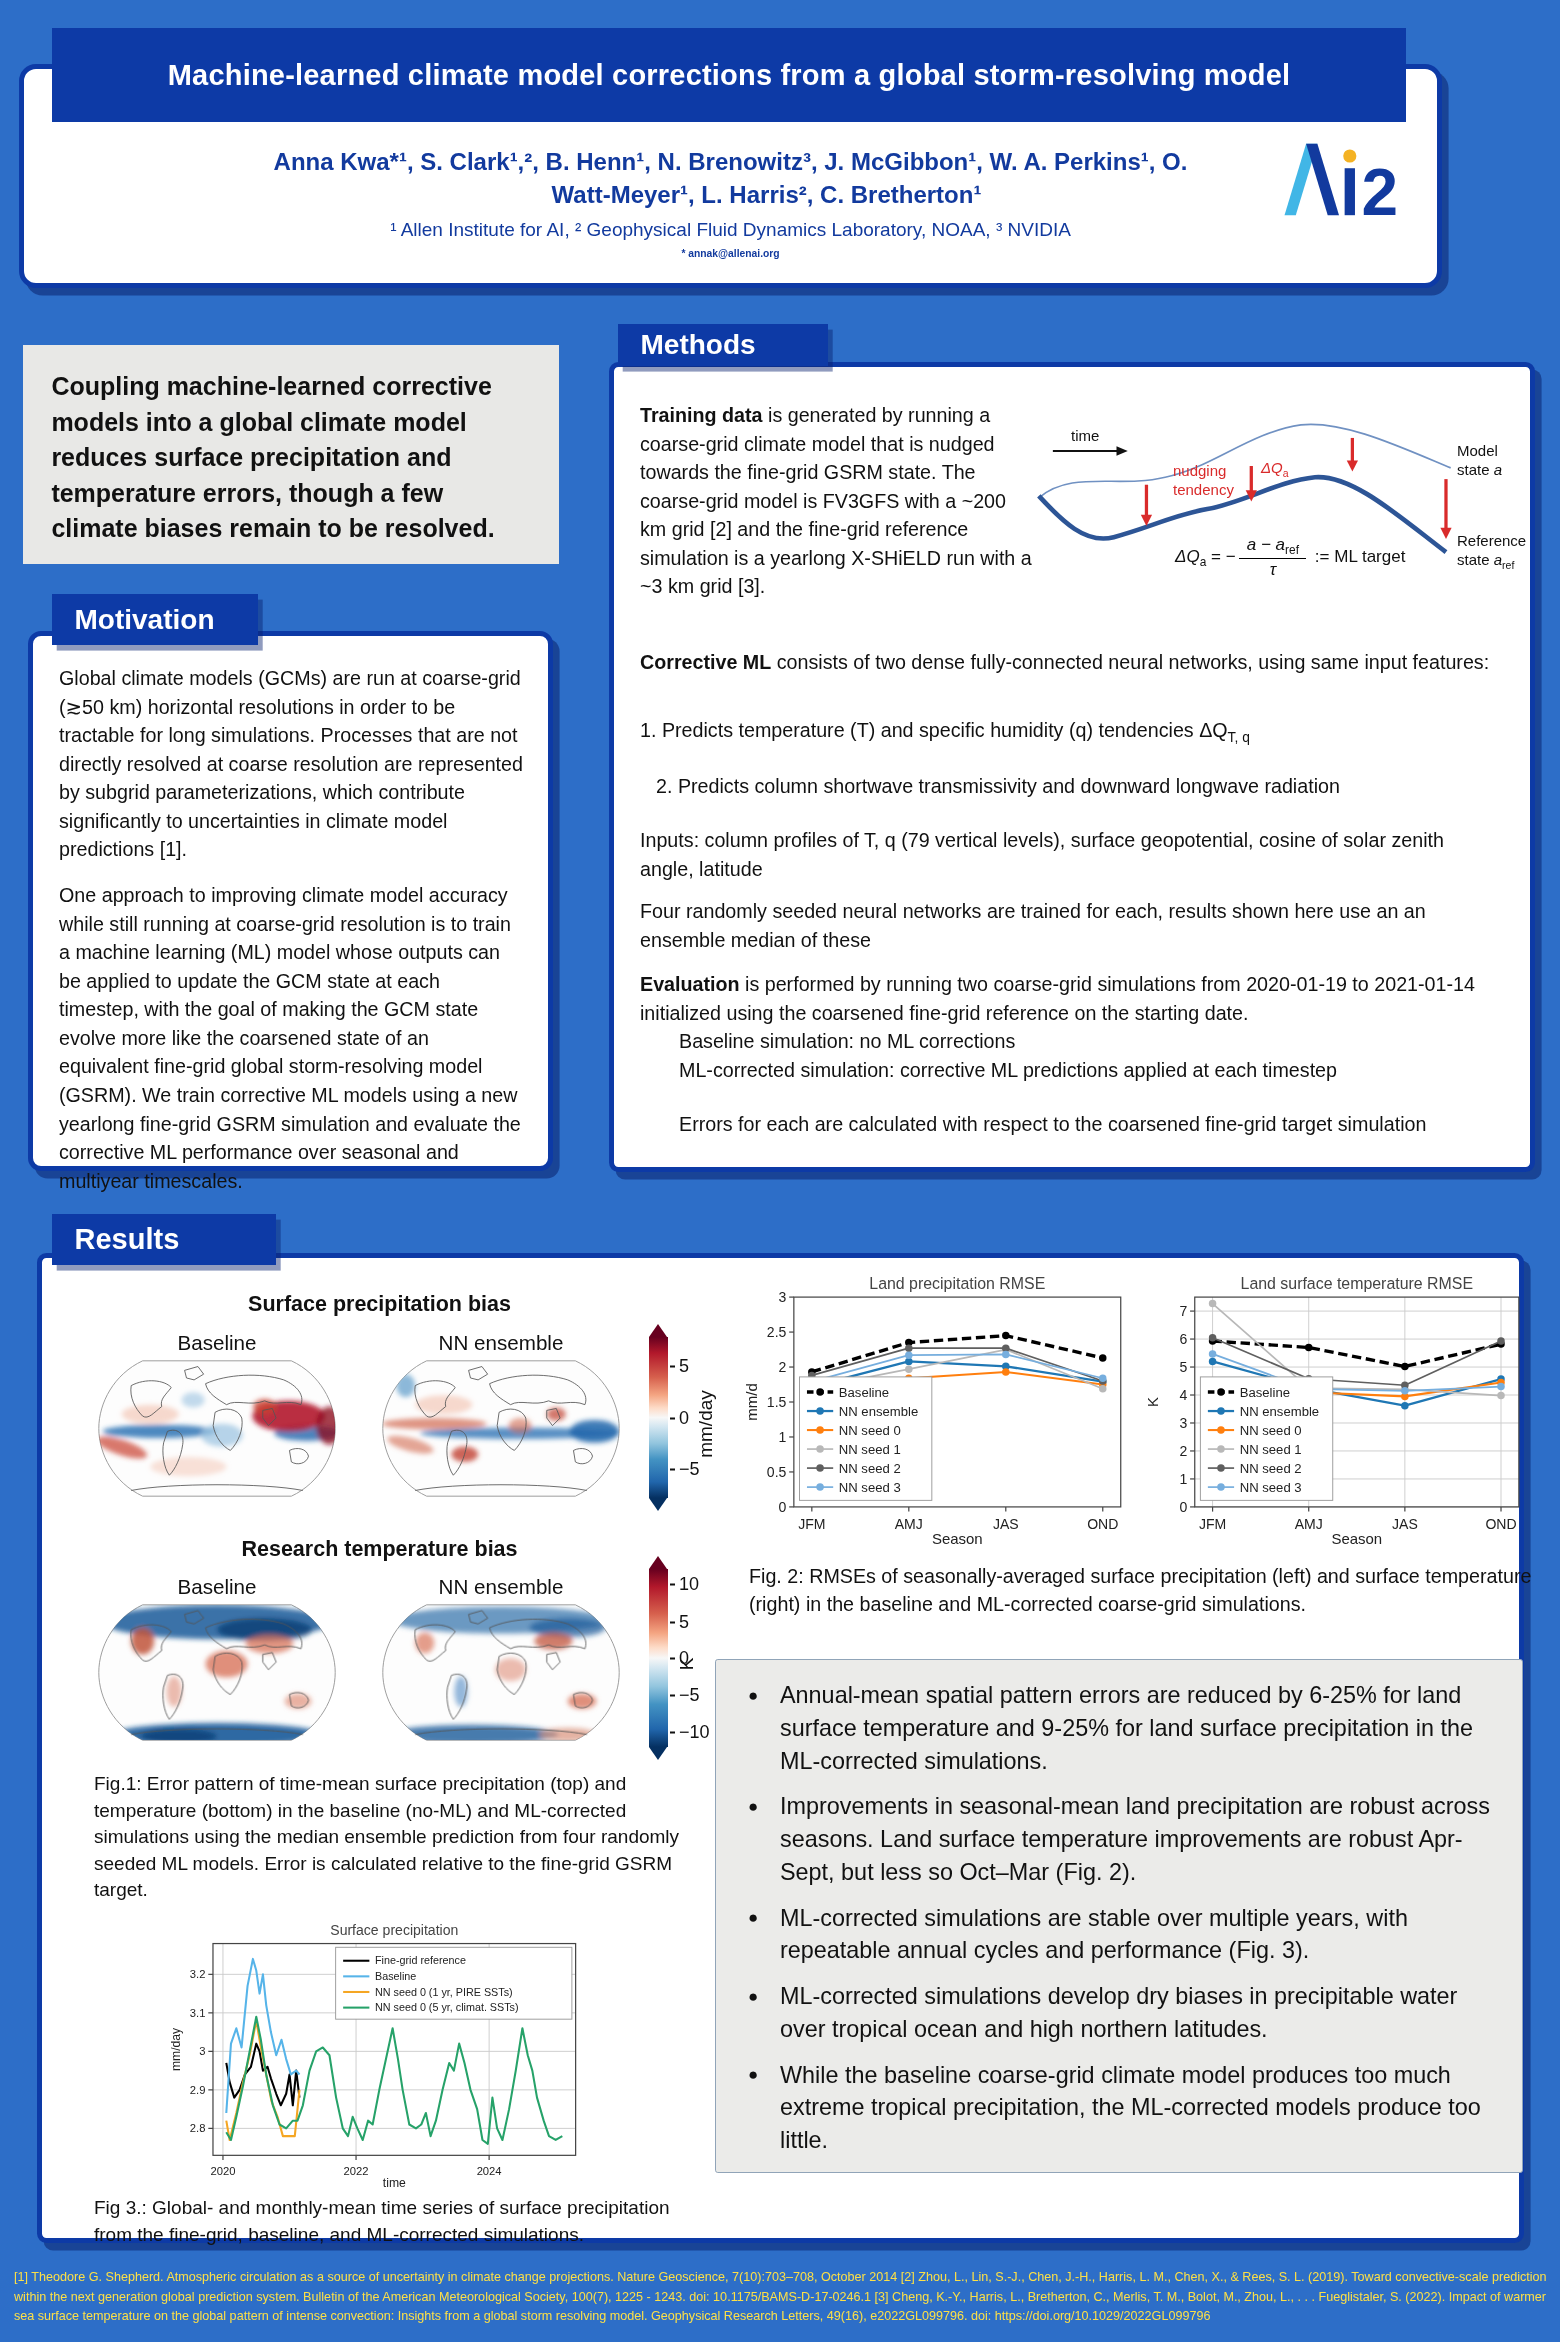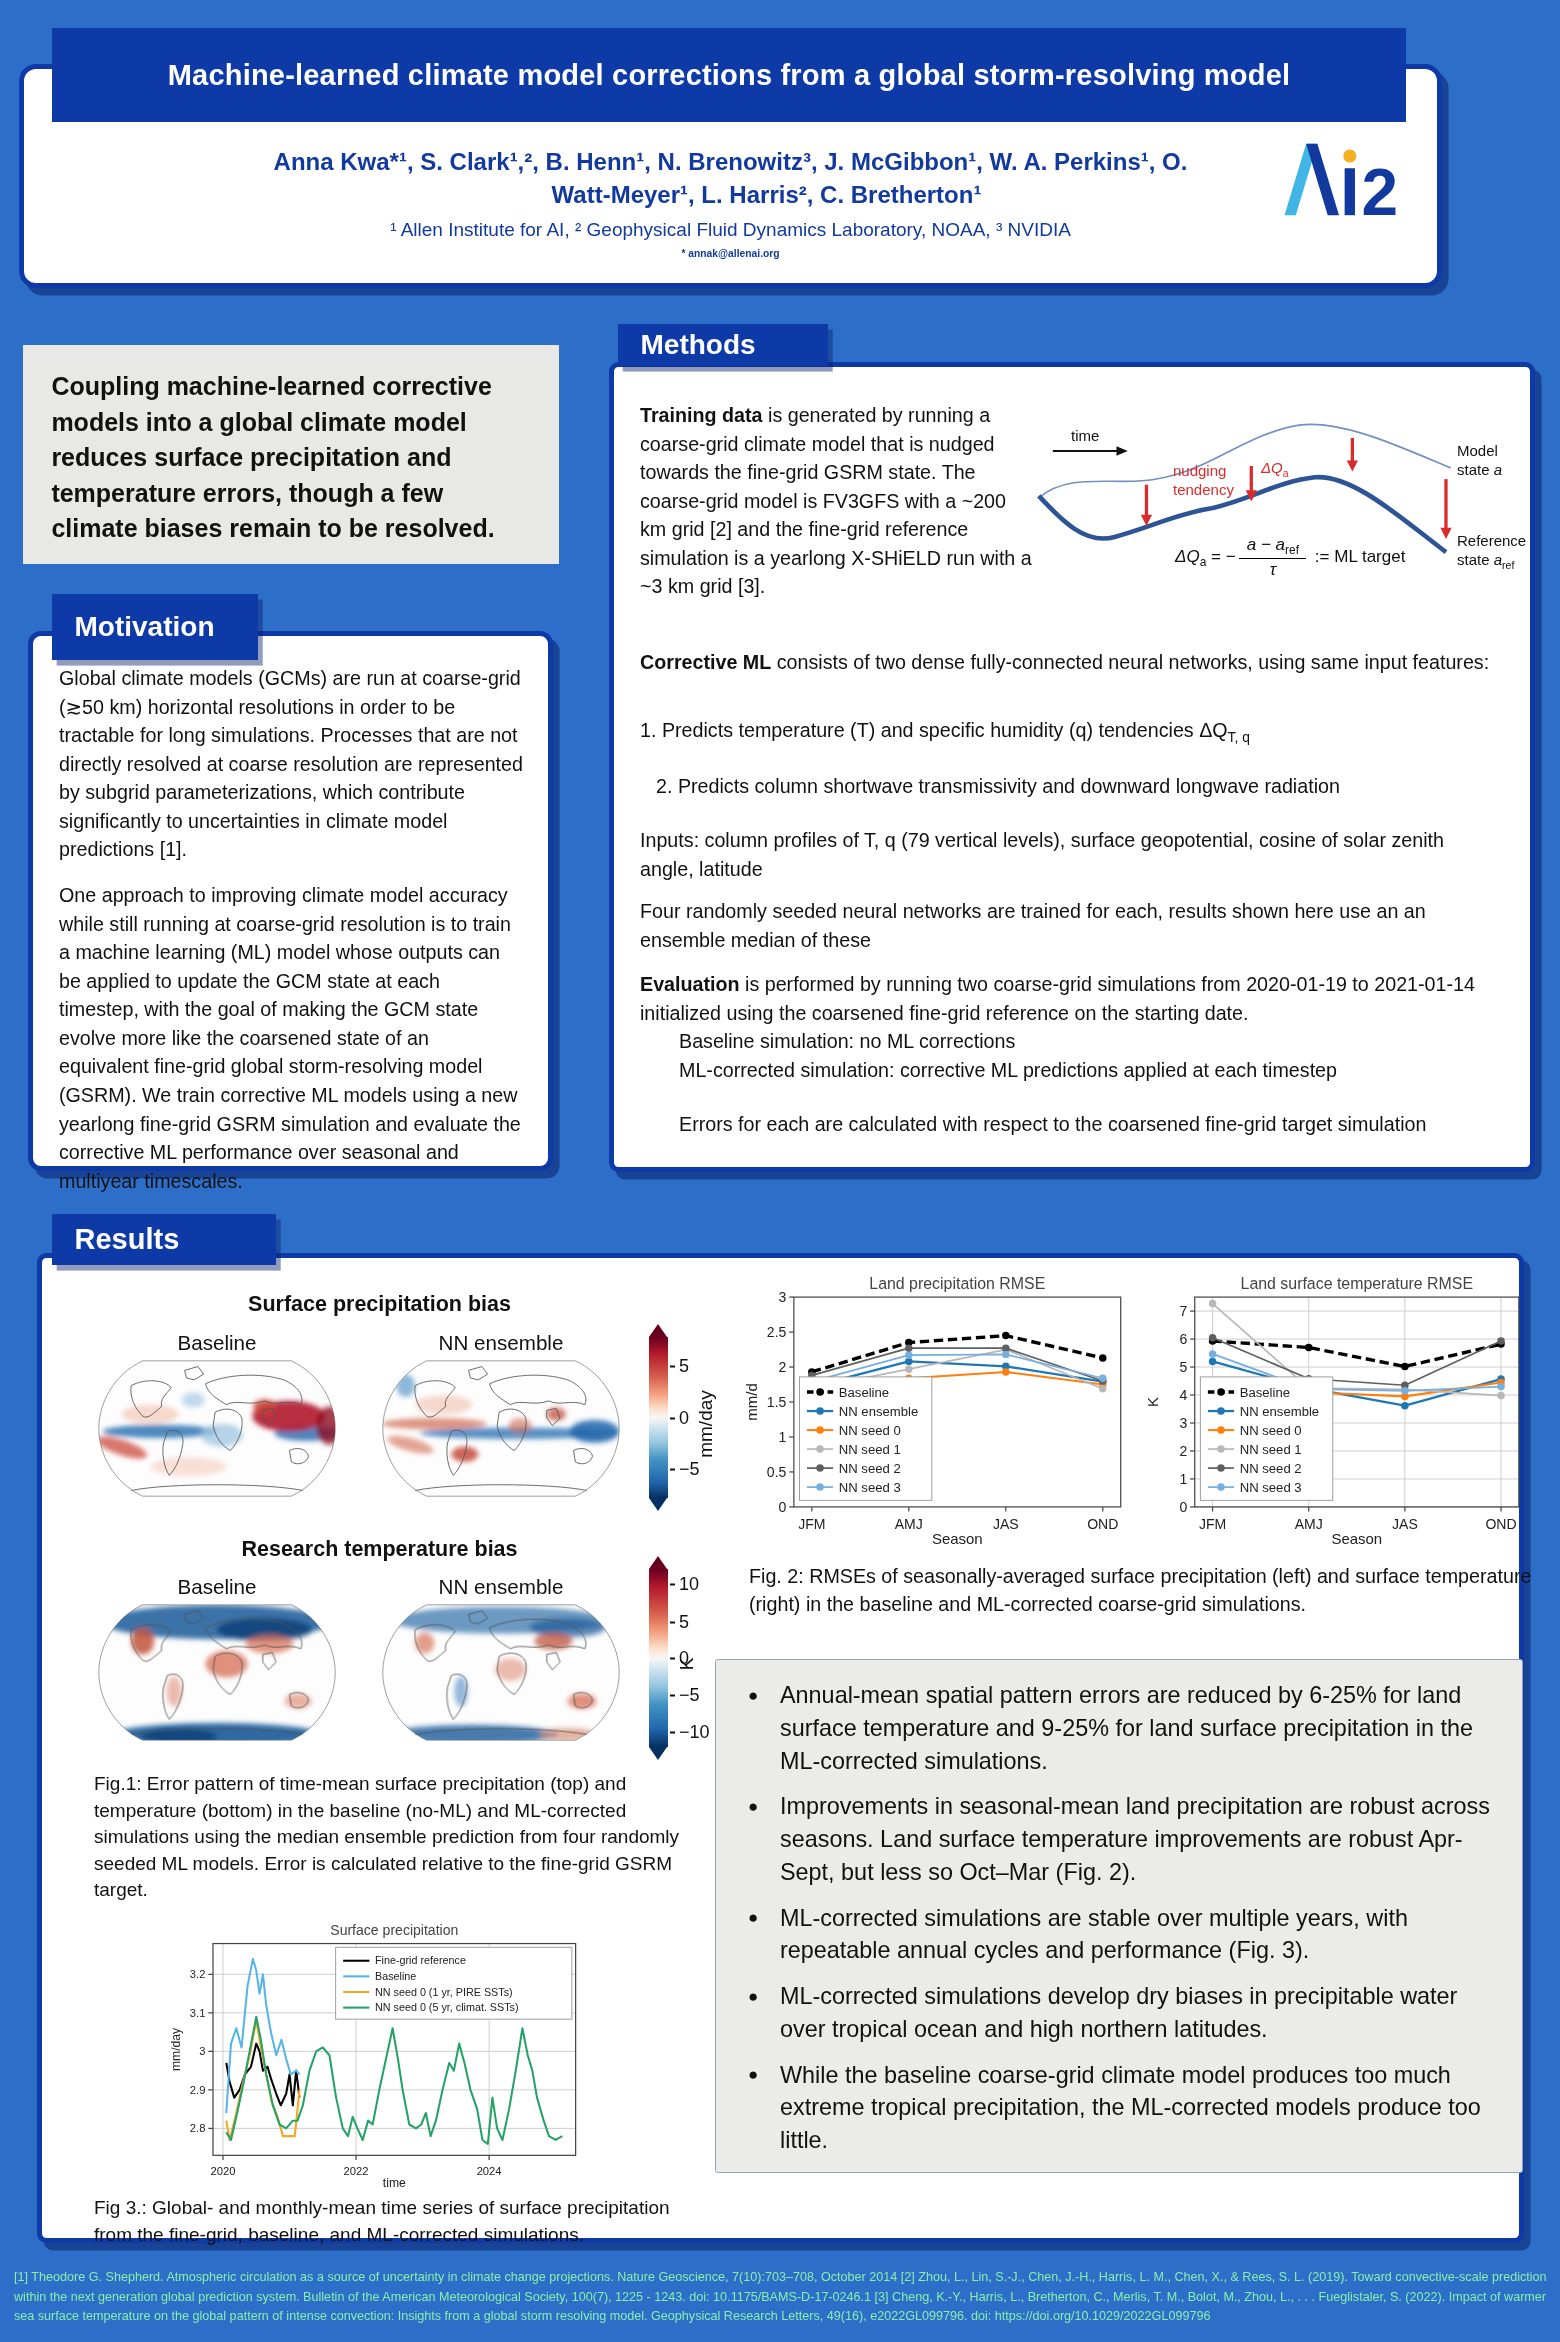--- a/index.html
+++ b/index.html
@@ -39,21 +39,21 @@
   
   .diagram{position:absolute;}
   .diagram .lbl{position:absolute;font-size:15px;color:#111;line-height:1.25;}
   .diagram .red{color:#d92b2b;}
   .eq{position:absolute;font-size:17px;color:#111;white-space:nowrap;}
   .eq i{font-style:italic;}
   .frac{display:inline-block;text-align:center;vertical-align:middle;margin:0 3.7px;}
   .frac .num{display:block;border-bottom:1.5px solid #000;padding:0 7.5px 0.9px;}
   .frac .den{display:block;padding-top:0.9px;}
   sub{font-size:70%;}
-  .refs{position:absolute;left:14px;top:2268px;width:1538px;font-size:12.6px;line-height:1.55;color:#86efac;}
+  .refs{position:absolute;left:14px;top:2268px;width:1538px;font-size:12.6px;line-height:1.55;color:#fde047;}
   .indent{margin-left:39px;}
 </style>
 </head>
 <body>
 
 <svg width="0" height="0" style="position:absolute">
   <defs>
     <path id="mapoutline" d="M52,4 C22,18 6,48 6,75 C6,102 22,132 52,146 L208,146 C238,132 254,102 254,75 C254,48 238,18 208,4 Z"></path>
     <clipPath id="mapclip">
         <use href="#mapoutline"></use>
@@ -90,21 +90,21 @@
         <polygon points="31,12 43,12 66,88 54,88" fill="#123a9e"></polygon>
         <rect x="72" y="38" width="11" height="50" fill="#123a9e"></rect>
         <circle cx="77.5" cy="25" r="7" fill="#f4b223"></circle>
         <text x="90" y="88" font-size="70" font-weight="bold" fill="#123a9e" font-family="Liberation Sans, sans-serif">2</text>
       </svg>
     </div>
   </div>
 
   <div class="summary-box">Coupling machine-learned corrective models into a global climate model reduces surface precipitation and temperature errors, though a few climate biases remain to be resolved.</div>
 
-  <div class="sec-header" style="left:52px;top:594px;width:183px;height:66px;">
+  <div class="sec-header" style="left:52px;top:594px;width:183px;height:51px;">
     <span>Motivation</span>
   </div>
   <div class="panel" style="left:28px;top:631px;width:515px;height:530px;">
     <div class="abs bodytext" style="left:26px;top:28px;width:465px;">Global climate models (GCMs) are run at coarse-grid (≳50 km) horizontal resolutions in order to be tractable for long simulations. Processes that are not directly resolved at coarse resolution are represented by subgrid parameterizations, which contribute significantly to uncertainties in climate model predictions [1].</div>
     <div class="abs bodytext" style="left:26px;top:245px;width:465px;">One approach to improving climate model accuracy while still running at coarse-grid resolution is to train a machine learning (ML) model whose outputs can be applied to update the GCM state at each timestep, with the goal of making the GCM state evolve more like the coarsened state of an equivalent fine-grid global storm-resolving model (GSRM). We train corrective ML models using a new yearlong fine-grid GSRM simulation and evaluate the corrective ML performance over seasonal and multiyear timescales.</div>
   </div>
 
   <div class="sec-header" style="left:618px;top:324px;width:187px;height:42px;">
     <span>Methods</span>
   </div>

